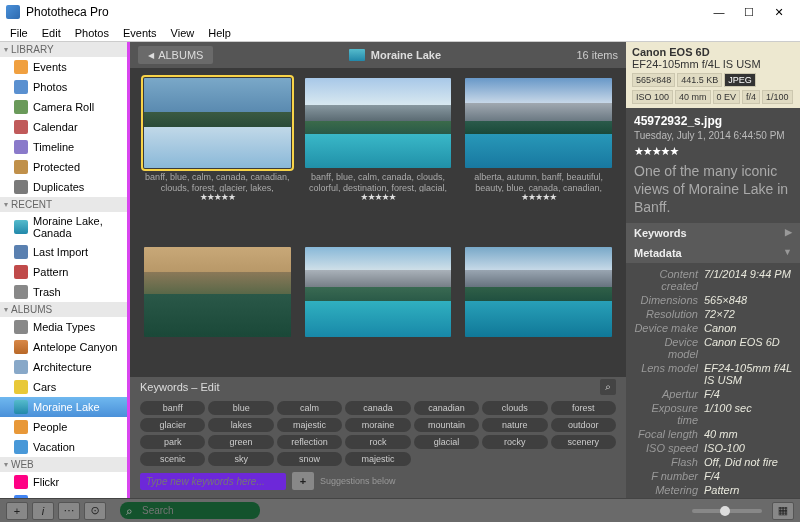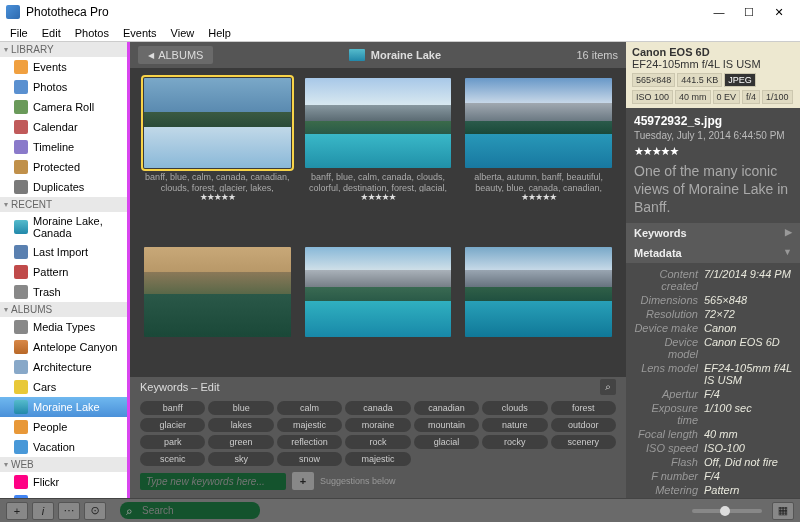--- a/index.html
+++ b/index.html
@@ -29,21 +29,21 @@
 .thumb .img{width:100%;height:90px;border-radius:1px;position:relative;}
 .thumb.sel .img{outline:2px solid #f8d448;outline-offset:1px;}
 .thumb .tags{font-size:9px;color:#aaa;margin-top:4px;text-align:center;line-height:1.2;max-height:20px;overflow:hidden;}
 .thumb .stars{color:#ddd;font-size:9px;letter-spacing:-1px;}
 .kw-panel{background:#585858;padding:2px 10px 8px;color:#ddd;}
 .kw-head{display:flex;align-items:center;font-size:11px;margin-bottom:6px;}
 .kw-head .mag{margin-left:auto;width:16px;height:16px;background:#444;border-radius:2px;display:flex;align-items:center;justify-content:center;font-size:10px;}
 .kw-grid{display:grid;grid-template-columns:repeat(7,1fr);gap:3px;}
 .kw-chip{background:#3f3f3f;border-radius:8px;padding:2px 6px;font-size:9px;text-align:center;color:#ccc;overflow:hidden;white-space:nowrap;}
 .kw-input-row{display:flex;gap:6px;margin-top:6px;align-items:center;}
-.kw-input{flex:0 0 140px;background:#14532d;border:none;padding:3px 6px;color:#aaa;font-size:10px;font-style:italic;border-radius:2px;}
+.kw-input{flex:0 0 140px;background:#6d28d9;border:none;padding:3px 6px;color:#aaa;font-size:10px;font-style:italic;border-radius:2px;}
 .plus-btn{width:22px;height:18px;background:#888;border-radius:2px;display:flex;align-items:center;justify-content:center;font-weight:bold;color:#222;}
 .sugg{font-size:9px;color:#999;}
 .rpanel{width:174px;background:#4b4b4b;color:#ccc;display:flex;flex-direction:column;overflow:hidden;font-size:10px;}
 .exif-box{background:#ede8d0;color:#333;padding:4px 6px;font-size:10px;}
 .exif-row{display:flex;gap:2px;margin-top:3px;}
 .exif-cell{background:#e0dbc2;border:1px solid #ccc7af;padding:1px 3px;font-size:9px;white-space:nowrap;}
 .exif-cell.dark{background:#333;color:#fff;}
 .fname{padding:6px 8px 2px;font-size:12px;font-weight:600;color:#fff;}
 .fdate{padding:0 8px 4px;font-size:10px;color:#bbb;}
 .fstars{padding:0 8px 4px;color:#fff;font-size:11px;letter-spacing:-1px;}

